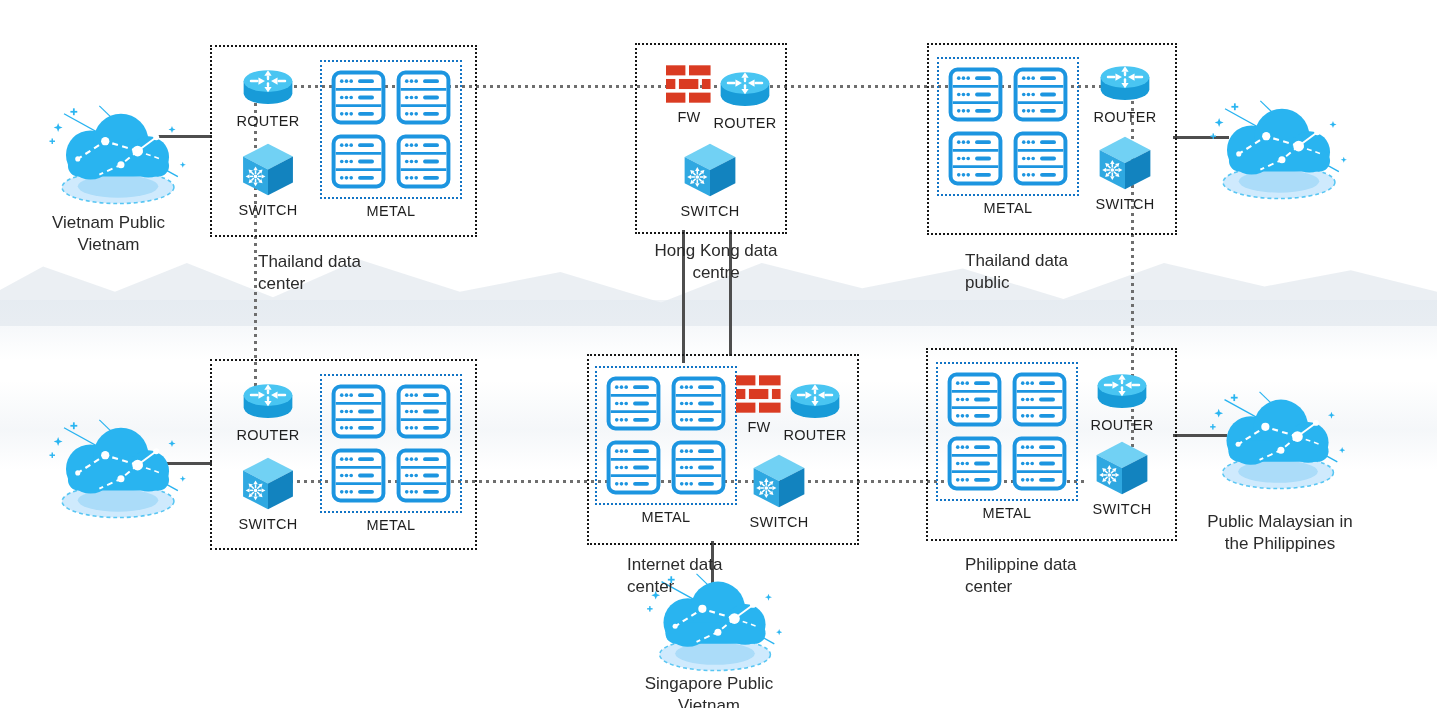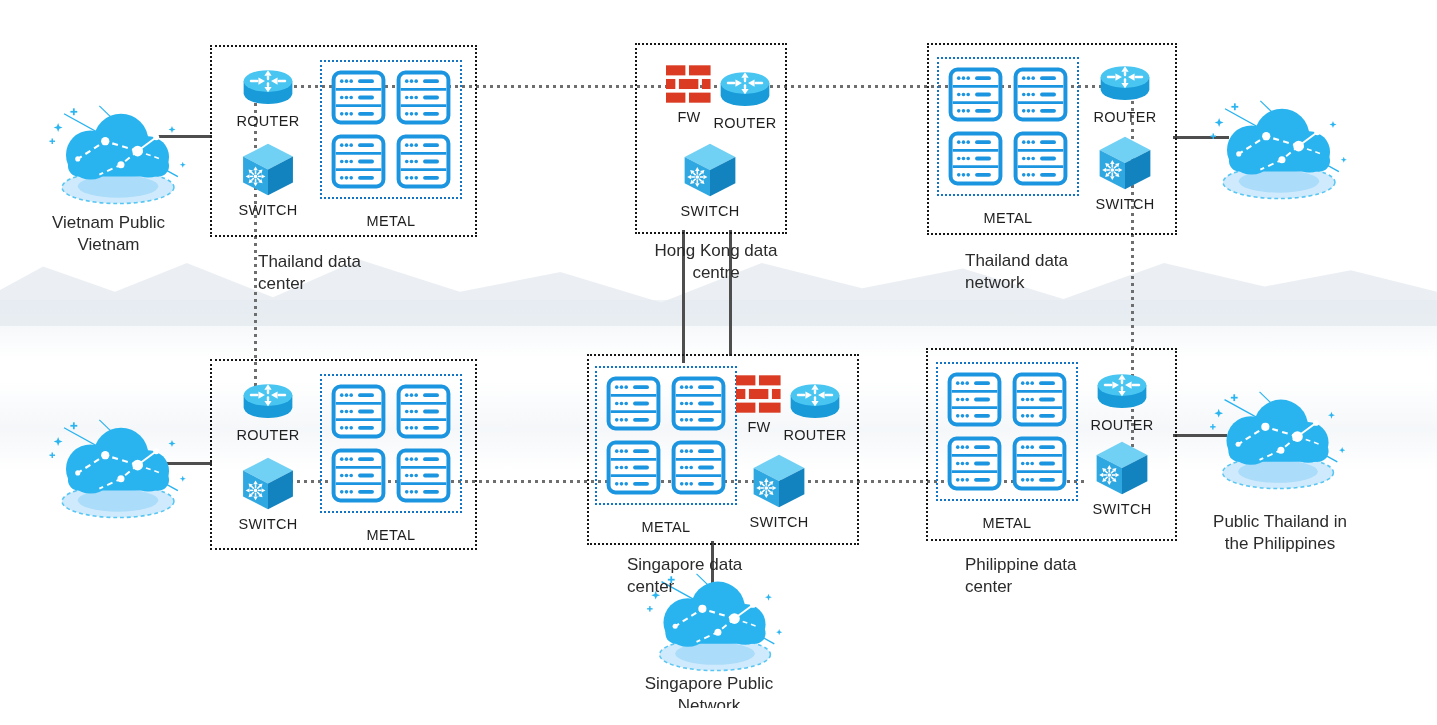--- a/index.html
+++ b/index.html
@@ -20,21 +20,21 @@
   .sol-v { width:2.5px; background:#4e4e4e; }
   .dot-h { height:3px; background-image:repeating-linear-gradient(90deg,#6e6e6e 0 3px,transparent 3px 7px); }
   .dot-v { width:3px; background-image:repeating-linear-gradient(180deg,#6e6e6e 0 3px,transparent 3px 7px); }
 
   
   .dc { position:absolute; border:2px dotted #161616; z-index:2; }
   .node { position:absolute; display:flex; flex-direction:column; align-items:center; gap:5px; }
   .ic { display:block; }
   .nlabel { font-size:14.5px; letter-spacing:0.3px; color:#1f1f1f; white-space:nowrap; }
 
-  .metal { position:absolute; display:flex; flex-direction:column; align-items:center; gap:14px; }
+  .metal { position:absolute; display:flex; flex-direction:column; align-items:center; gap:4px; }
   .metal-box { display:grid; grid-template-columns:repeat(2,55px); gap:9px 10px; padding:8px 9px;
                border:2px dotted #1274c5; }
   .srv { width:55px; height:55px; display:block; }
 
   .dc-name { position:absolute; font-size:17px; line-height:1.32; color:#2b2b2b; z-index:3; }
   .dc-name.centered { text-align:center; }
   .cloud { position:absolute; z-index:2; }
   .cloud svg { display:block; }
   .cloud-label { position:absolute; font-size:17px; line-height:1.3; text-align:center; color:#2b2b2b; z-index:3; }
 </style>
@@ -265,21 +265,21 @@
         </svg>
       <div class="nlabel">ROUTER</div>
     </div>
     <div class="node" style="left:162px;top:90px;width:68px">
       <svg class="ic" style="width:62px;height:56px">
           <use href="#sym-switch"></use>
         </svg>
       <div class="nlabel">SWITCH</div>
     </div>
   </div>
-  <div class="dc-name" style="left:965px;top:250px;width:135px">Thailand data network</div>
+  <div class="dc-name" style="left:965px;top:250px;width:135px">Thailand data public</div>
 
   <div class="dc" style="left:210px;top:359px;width:263px;height:187px">
     <div class="node" style="left:24px;top:21px;width:64px">
       <svg class="ic" style="width:56px;height:40px">
           <use href="#sym-router"></use>
         </svg>
       <div class="nlabel">ROUTER</div>
     </div>
     <div class="node" style="left:24px;top:95px;width:64px">
       <svg class="ic" style="width:60px;height:55px">
@@ -336,21 +336,21 @@
         </svg>
       <div class="nlabel">ROUTER</div>
     </div>
     <div class="node" style="left:157px;top:97px;width:66px">
       <svg class="ic" style="width:62px;height:56px">
           <use href="#sym-switch"></use>
         </svg>
       <div class="nlabel">SWITCH</div>
     </div>
   </div>
-  <div class="dc-name" style="left:627px;top:554px;width:135px">Singapore data center</div>
+  <div class="dc-name" style="left:627px;top:554px;width:135px">Internet data center</div>
 
   <div class="dc" style="left:926px;top:348px;width:247px;height:189px">
     <div class="metal" style="left:8px;top:12px">
       <div class="metal-box">
         <svg class="srv">
             <use href="#sym-server"></use>
           </svg>
         <svg class="srv">
             <use href="#sym-server"></use>
           </svg>
@@ -395,22 +395,22 @@
     <svg style="width:152px;height:106px">
         <use href="#sym-cloud"></use>
       </svg>
   </div>
 
   <div class="cloud" style="left:640px;top:568px">
     <svg style="width:150px;height:105px">
         <use href="#sym-cloud"></use>
       </svg>
   </div>
-  <div class="cloud-label" style="left:634px;top:673px;width:150px">Singapore Public Network</div>
+  <div class="cloud-label" style="left:634px;top:673px;width:150px">Singapore Public Vietnam</div>
 
   <div class="cloud" style="left:1203px;top:386px">
     <svg style="width:150px;height:105px">
         <use href="#sym-cloud"></use>
       </svg>
   </div>
-  <div class="cloud-label" style="left:1205px;top:511px;width:150px">Public Thailand in the Philippines</div>
+  <div class="cloud-label" style="left:1205px;top:511px;width:150px">Public Malaysian in the Philippines</div>
 
 </div>
 
 </body></html>

